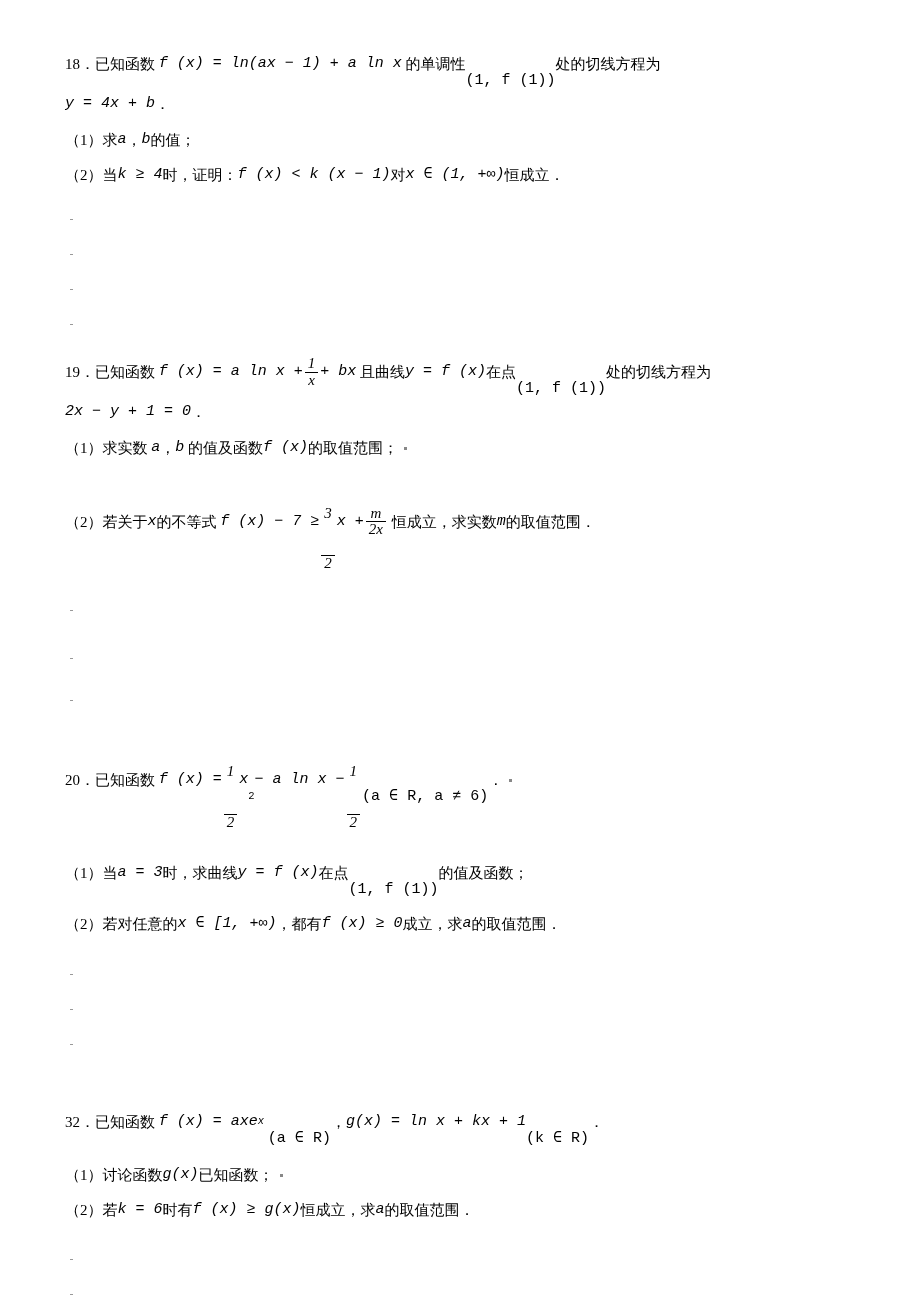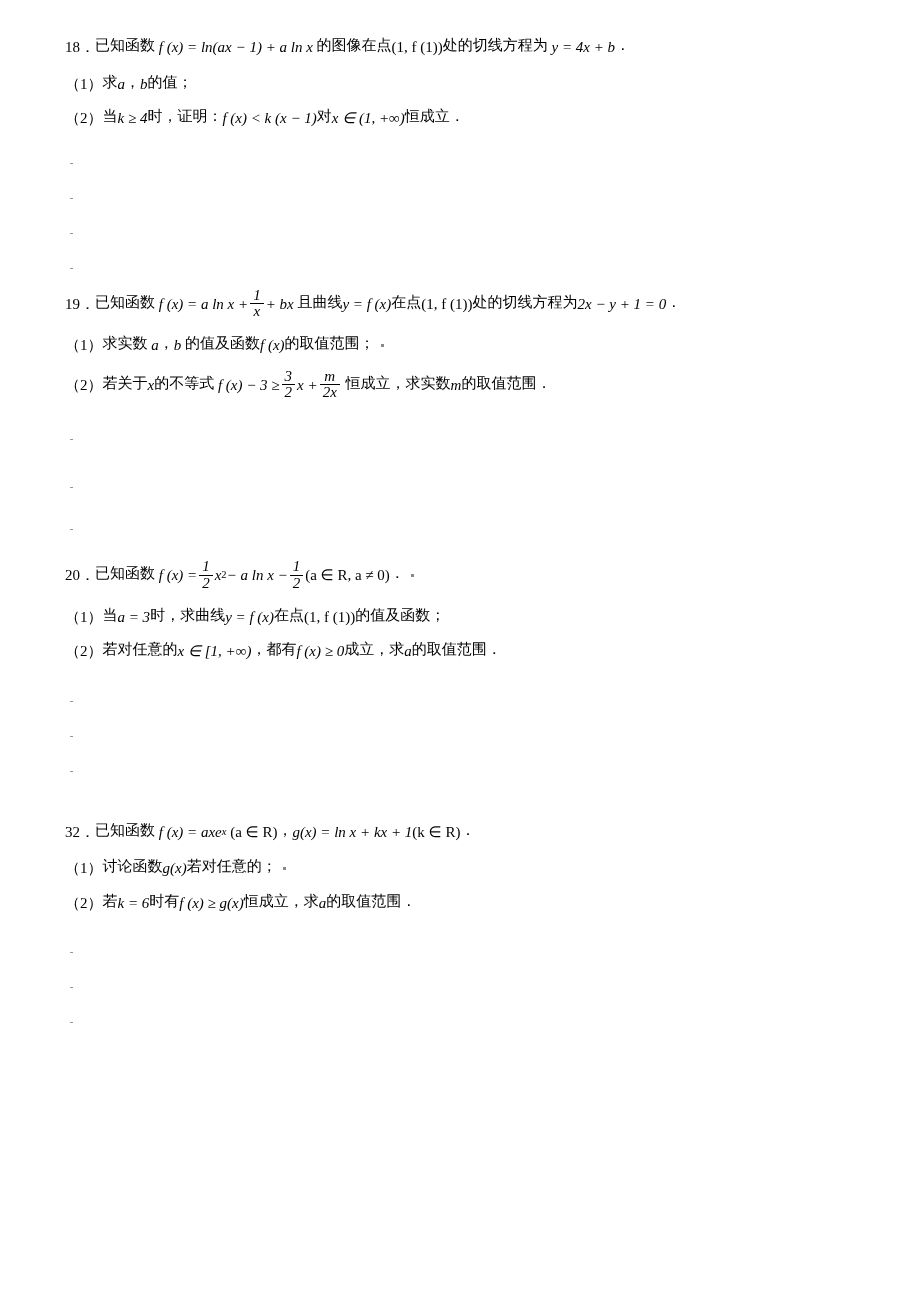--- a/index.html
+++ b/index.html
@@ -23,50 +23,50 @@
 
   
   .blank-gap   { height: 150px; position: relative; }
   .blank-gap-s { height: 130px; position: relative; }
   .blank-gap .tick, .blank-gap-s .tick {
     position: absolute; left: 5px; width: 3px; height: 1px; background: #999;
   }
 
   
   .math {
-    font-family: Liberation Serif, serif;
+    font-family: Liberation Mono, monospace;
     font-style: italic;
     white-space: nowrap;
   }
-  .rm { font-style: normal; }
+  .rm { font-style: normal; margin-top: 34px; }
   .frac {
     display: inline-block;
     vertical-align: middle;
     text-align: center;
     font-style: normal;
     padding: 0 2px;
     line-height: 1.05;
   }
   .frac .num { display: block; padding: 0 3px; font-style: italic; }
   .frac .den { display: block; border-top: 1px solid #000; padding: 0 3px; font-style: italic; }
   .sup { font-size: 0.7em; vertical-align: super; }
-  .cjk { font-family: Liberation Mono, monospace; font-style: normal; }
+  .cjk { font-family: Liberation Serif, serif; font-style: normal; }
   .dot { display:inline-block; width:3px; height:3px; background:#888; vertical-align:middle; margin-left:6px;}
 </style>
 </head>
 <body>
 
 <div class="page">
 
   <div class="problem-block">
     <div class="problem-intro">
       <span>18．</span>
       <span class="cjk">已知函数</span>&nbsp;
       <span class="math">f (x) = ln(ax − 1) + a ln x</span>&nbsp;
-      <span class="cjk">的图像在点</span>
+      <span class="cjk">的单调性</span>
       <span class="math rm">(1, f (1))</span>
       <span class="cjk">处的切线方程为</span>&nbsp;
       <span class="math">y = 4x + b</span>
       <span class="cjk">．</span>
     </div>
     <div class="sub-q">
       <span>（1）</span>
       <span class="cjk">求</span>
       <span class="math">a</span>
       <span class="cjk">，</span>
@@ -119,21 +119,21 @@
       <span class="cjk">的值及函数</span>
       <span class="math">f (x)</span>
       <span class="cjk">的取值范围；</span>
       <span class="dot"></span>
     </div>
     <div class="sub-q">
       <span>（2）</span>
       <span class="cjk">若关于</span>
       <span class="math">x</span>
       <span class="cjk">的不等式</span>&nbsp;
-      <span class="math">f (x) − 3 ≥ </span>
+      <span class="math">f (x) − 7 ≥ </span>
       <span class="frac">
         <span class="num rm">3</span>
         <span class="den rm">2</span>
       </span>
       <span class="math"> x + </span>
       <span class="frac">
         <span class="num">m</span>
         <span class="den">2x</span>
       </span>&nbsp;
       <span class="cjk">恒成立，求实数 </span>
@@ -156,21 +156,21 @@
       <span class="frac">
         <span class="num rm">1</span>
         <span class="den rm">2</span>
       </span>
       <span class="math"> x</span><span class="math sup rm">2</span>
       <span class="math"> − a ln x − </span>
       <span class="frac">
         <span class="num rm">1</span>
         <span class="den rm">2</span>
       </span>
-      <span class="math rm">(a ∈ R, a ≠ 0)</span>
+      <span class="math rm">(a ∈ R, a ≠ 6)</span>
       <span class="cjk">．</span>
       <span class="dot"></span>
     </div>
     <div class="sub-q">
       <span>（1）</span>
       <span class="cjk">当</span>
       <span class="math">a = 3</span>
       <span class="cjk">时，求曲线</span>
       <span class="math">y = f (x)</span>
       <span class="cjk">在点</span>
@@ -203,21 +203,21 @@
       <span class="math rm">(a ∈ R)</span>
       <span class="cjk">，</span>
       <span class="math">g(x) = ln x + kx + 1</span>
       <span class="math rm">(k ∈ R)</span>
       <span class="cjk">．</span>
     </div>
     <div class="sub-q">
       <span>（1）</span>
       <span class="cjk">讨论函数</span>
       <span class="math">g(x)</span>
-      <span class="cjk">若对任意的；</span>
+      <span class="cjk">已知函数；</span>
       <span class="dot"></span>
     </div>
     <div class="sub-q">
       <span>（2）</span>
       <span class="cjk">若</span>
       <span class="math">k = 6</span>
       <span class="cjk">时有</span>
       <span class="math">f (x) ≥ g(x)</span>
       <span class="cjk">恒成立，求</span>
       <span class="math">a</span>

